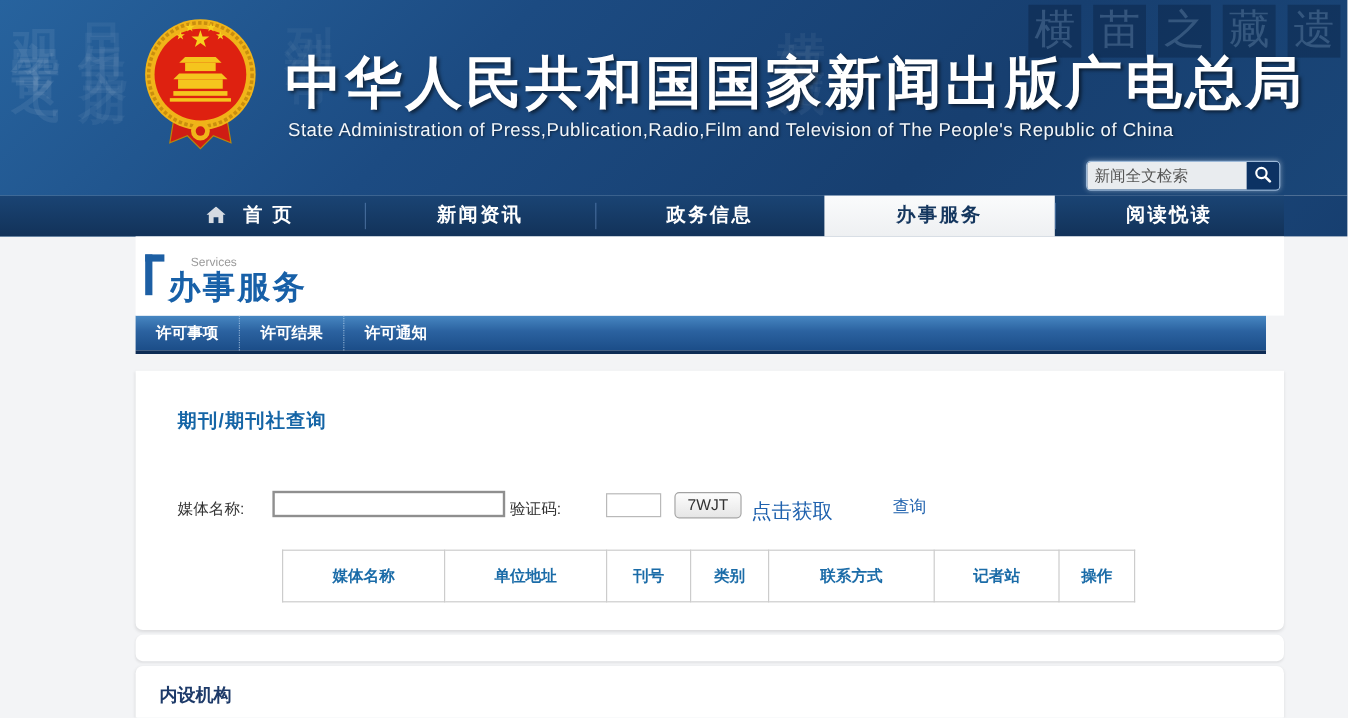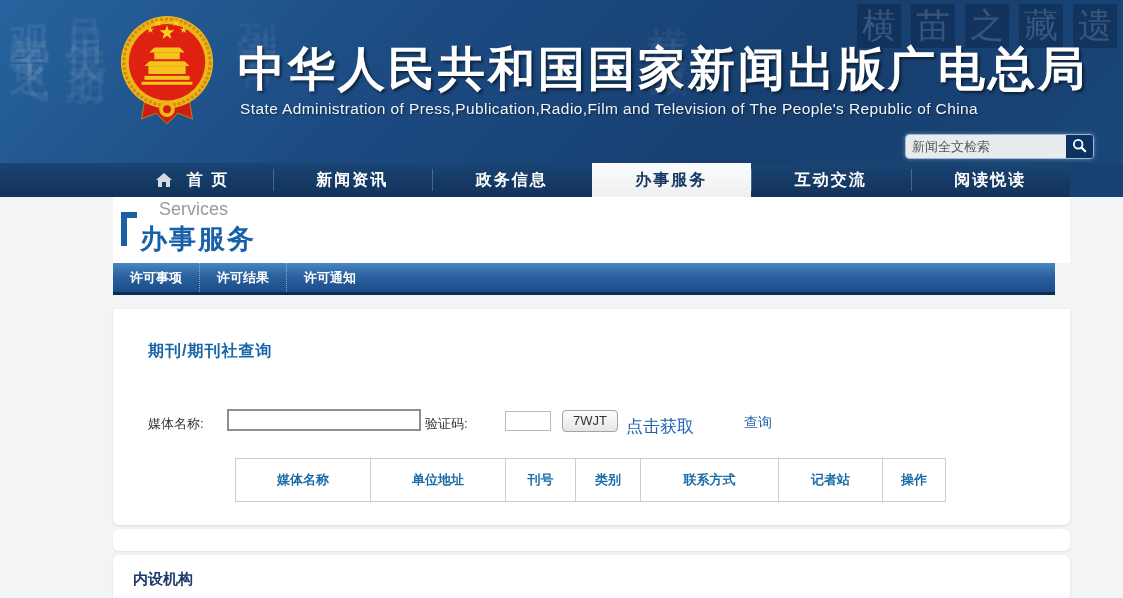--- a/index.html
+++ b/index.html
@@ -24,21 +24,21 @@
   .emblem { position:absolute; left:118px; top:10px; }
   .brand-title { position:absolute; left:238px; top:38px; color:#ffffff;
     font-size:47px; font-weight:bold; letter-spacing:3px; white-space:nowrap;
     text-shadow:2px 2px 3px rgba(0,0,0,0.55); }
   .brand-sub { position:absolute; left:240px; top:100px; color:#f2f6fa;
     font-size:15.5px; letter-spacing:0.4px; white-space:nowrap;
     text-shadow:1px 1px 2px rgba(0,0,0,0.5); }
   .search-wrap { position:absolute; left:905px; top:134px; display:flex;
     border:1px solid #9db9d8; border-radius:4px; overflow:hidden;
     box-shadow:0 0 4px rgba(255,255,255,0.35); }
-  .search-input { width:160px; height:23px; border:none; outline:none;
+  .search-input { width:133px; height:23px; border:none; outline:none;
     background:#e9ecef; color:#444; font-size:13px; padding:0 6px; }
   .search-input::placeholder { color:#555; }
   .search-btn { width:27px; height:23px; border:none; background:#0c3263;
     display:flex; align-items:center; justify-content:center; cursor:pointer; }
 
   
   .nav-row { position:relative; width:1123px; height:34px;
     background:linear-gradient(135deg,#27639e,#173f70); }
   .nav-bar { position:absolute; left:0; top:0; width:1070px; height:34px;
     background:linear-gradient(#1a4474,#123259); display:flex; }
@@ -52,21 +52,21 @@
   .nav-item.active { background:linear-gradient(#fafbfc,#eef0f2);
     color:#14365e; }
   .nav-item.active::before { display:none; }
   .nav-item .home-ic { vertical-align:-2px; margin-right:8px; }
 
   
   .content { margin-left:113px; width:957px; }
   .services-panel { position:relative; width:957px; height:66px; background:#fff; }
   .svc-bracket { position:absolute; left:8px; top:15px; width:16px; height:34px;
     border-left:6px solid #1d5fa4; border-top:6px solid #1d5fa4; }
-  .svc-eyebrow { position:absolute; left:46px; top:2px; color:#9a9a9a; font-size:18px; }
+  .svc-eyebrow { position:absolute; left:46px; top:17px; color:#9a9a9a; font-size:10px; }
   .svc-title { position:absolute; left:27px; top:24px; color:#1760a8;
     font-size:27px; font-weight:bold; letter-spacing:2px; }
   .svc-tabs { position:absolute; left:185px; top:22px; display:flex; height:26px; }
   .svc-tab { position:relative; padding:0 22px; line-height:26px; font-size:14px;
     color:#4d4d4d; border-right:1px dotted #b0b0b0; cursor:pointer; white-space:nowrap; }
   .svc-tab.active::after { content:""; position:absolute; left:50%; margin-left:-22px;
     bottom:-16px; border-left:7px solid transparent; border-right:7px solid transparent;
     border-bottom:9px solid #2c6bb3; }
   .submenu-bar { width:942px; height:32px;
     background:linear-gradient(#4787c2 0%,#2b62a0 45%,#1b4d88 100%);
@@ -171,21 +171,20 @@
       <div class="nav-item">
         <span class="home-ic">
           <svg width="16" height="14" viewBox="0 0 16 14">
             <polygon points="8,0 16,7 14,7 14,14 10,14 10,9 6,9 6,14 2,14 2,7 0,7" fill="#d6dbe2"></polygon>
           </svg>
         </span><span>首 页</span>
       </div>
       <div class="nav-item">新闻资讯</div>
       <div class="nav-item">政务信息</div>
       <div class="nav-item active">办事服务</div>
-      <div class="nav-item">互动交流</div>
       <div class="nav-item">阅读悦读</div>
     </div>
   </div>
 </div>
 
 <div class="content">
 
   <div class="services-panel">
     <div class="svc-bracket"></div>
     <div class="svc-eyebrow">Services</div>

